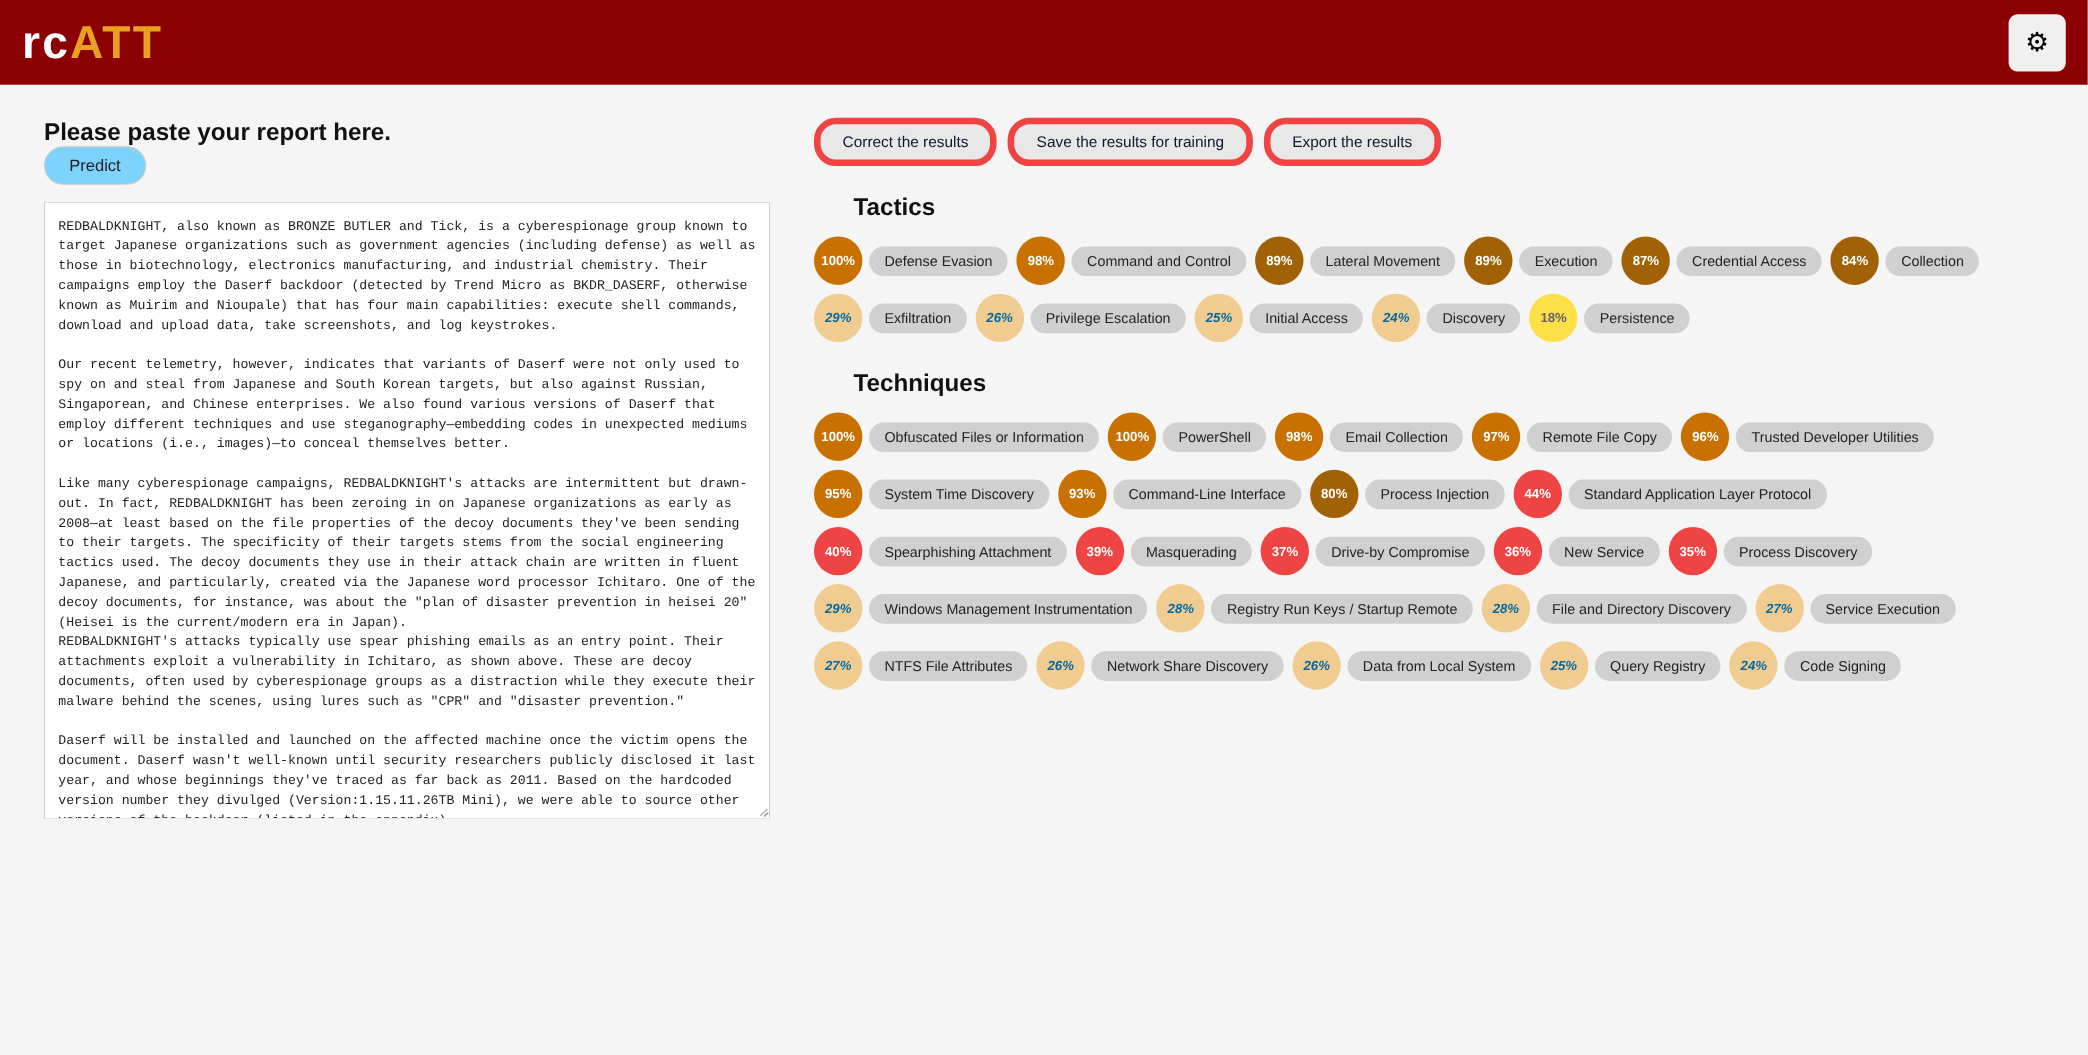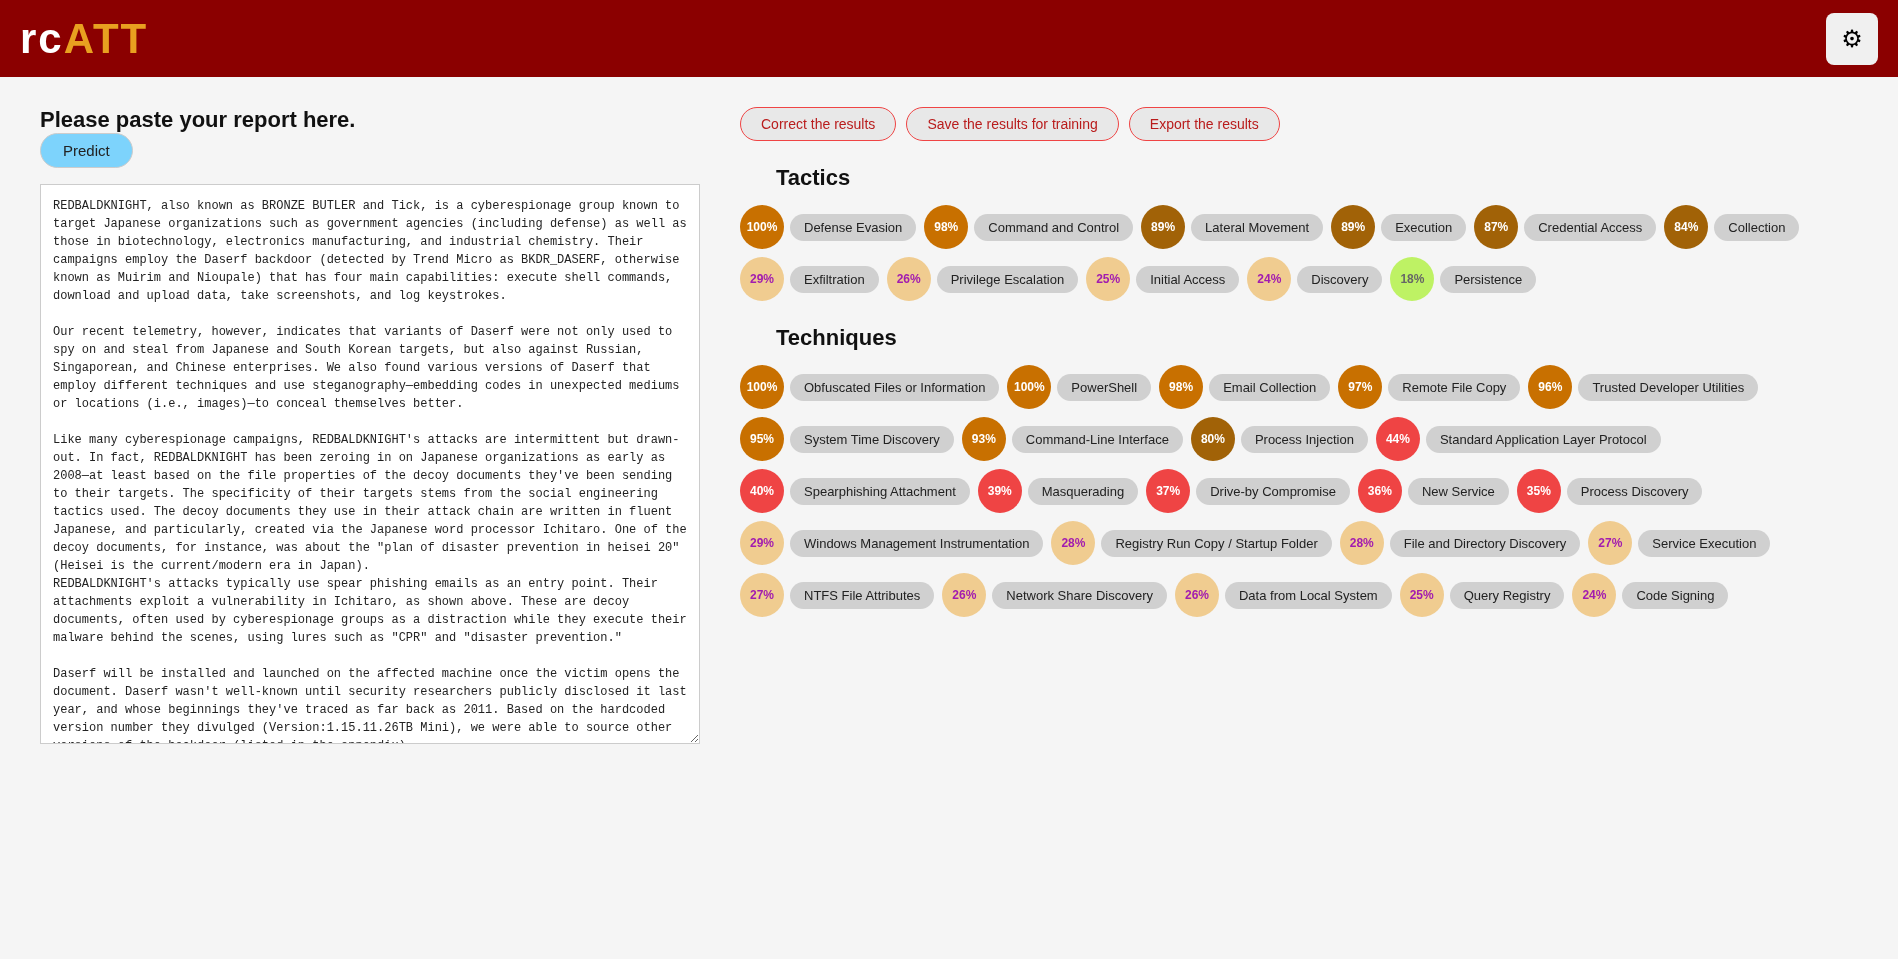--- a/index.html
+++ b/index.html
@@ -79,26 +79,26 @@
       flex: 1;
     }
     .action-buttons {
       display: flex;
       gap: 10px;
       margin-bottom: 24px;
       flex-wrap: wrap;
     }
     .action-btn {
       background: #e8e8e8;
-      border: 1px solid #ef4444;
+      border: 6px solid #ef4444;
       border-radius: 20px;
       padding: 8px 20px;
       font-size: 14px;
       cursor: pointer;
-      color: #b91c1c;
+      color: #0f172a;
     }
 
     .section-title {
       font-size: 22px;
       font-weight: bold;
       margin-bottom: 14px;
       color: #111;
       margin-left: 36px;
     }
 
@@ -132,22 +132,22 @@
       padding: 6px 14px;
       font-size: 13px;
       color: #222;
       white-space: nowrap;
     }
 
     
     .badge-100 { background: #c87000; }
     .badge-high { background: #a16207; }
     .badge-low-mid { background: #ef4444; }
-    .badge-low { background: #f0cc90; color: #a21caf; }
-    .badge-very-low { background: #bef264; color: #666; text-align: right; }
+    .badge-low { background: #f0cc90; color: #0369a1; font-style: italic; }
+    .badge-very-low { background: #fde047; color: #666; text-align: right; }
   </style>
 </head>
 <body>
 
 <div class="header">
   <div class="logo">
     <span class="rc">rc</span><span class="att">ATT</span>
   </div>
   <button class="settings-btn">
     <span>⚙</span>
@@ -287,21 +287,21 @@
         <div class="item-chip">
           <div class="badge badge-low-mid">35%</div>
           <div class="item-label">Process Discovery</div>
         </div>
         <div class="item-chip">
           <div class="badge badge-low">29%</div>
           <div class="item-label">Windows Management Instrumentation</div>
         </div>
         <div class="item-chip">
           <div class="badge badge-low">28%</div>
-          <div class="item-label">Registry Run Copy / Startup Folder</div>
+          <div class="item-label">Registry Run Keys / Startup Remote</div>
         </div>
         <div class="item-chip">
           <div class="badge badge-low">28%</div>
           <div class="item-label">File and Directory Discovery</div>
         </div>
         <div class="item-chip">
           <div class="badge badge-low">27%</div>
           <div class="item-label">Service Execution</div>
         </div>
         <div class="item-chip">

